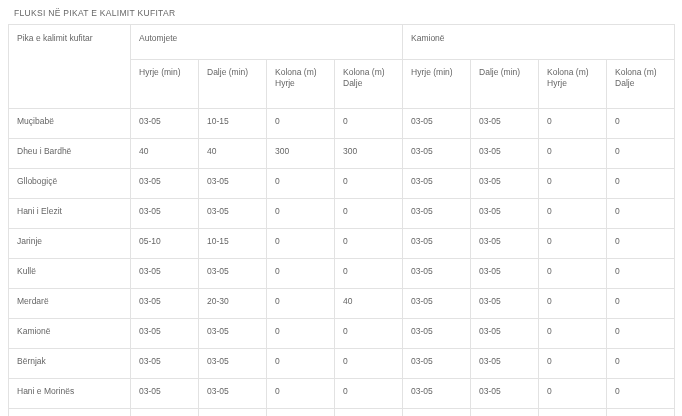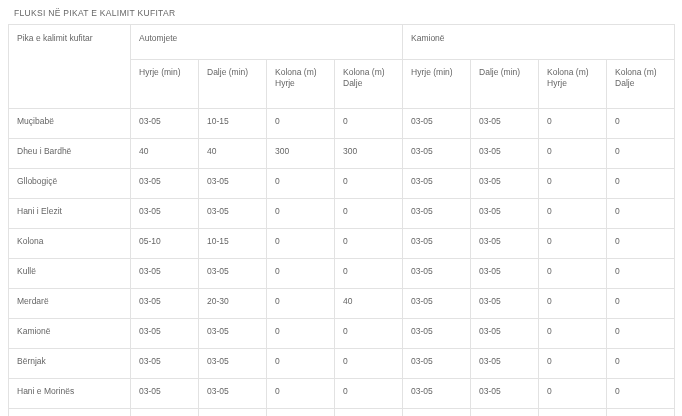--- a/index.html
+++ b/index.html
@@ -149,21 +149,21 @@
           <td class="nowrap">03-05</td>
           <td class="nowrap">03-05</td>
           <td class="nowrap">0</td>
           <td class="nowrap">0</td>
           <td class="nowrap">03-05</td>
           <td class="nowrap">03-05</td>
           <td class="nowrap">0</td>
           <td class="nowrap">0</td>
         </tr>
         <tr>
-          <td class="name-cell">Kolona</td>
+          <td class="name-cell">Jarinje</td>
           <td class="nowrap">05-10</td>
           <td class="nowrap">10-15</td>
           <td class="nowrap">0</td>
           <td class="nowrap">0</td>
           <td class="nowrap">03-05</td>
           <td class="nowrap">03-05</td>
           <td class="nowrap">0</td>
           <td class="nowrap">0</td>
         </tr>
         <tr>

